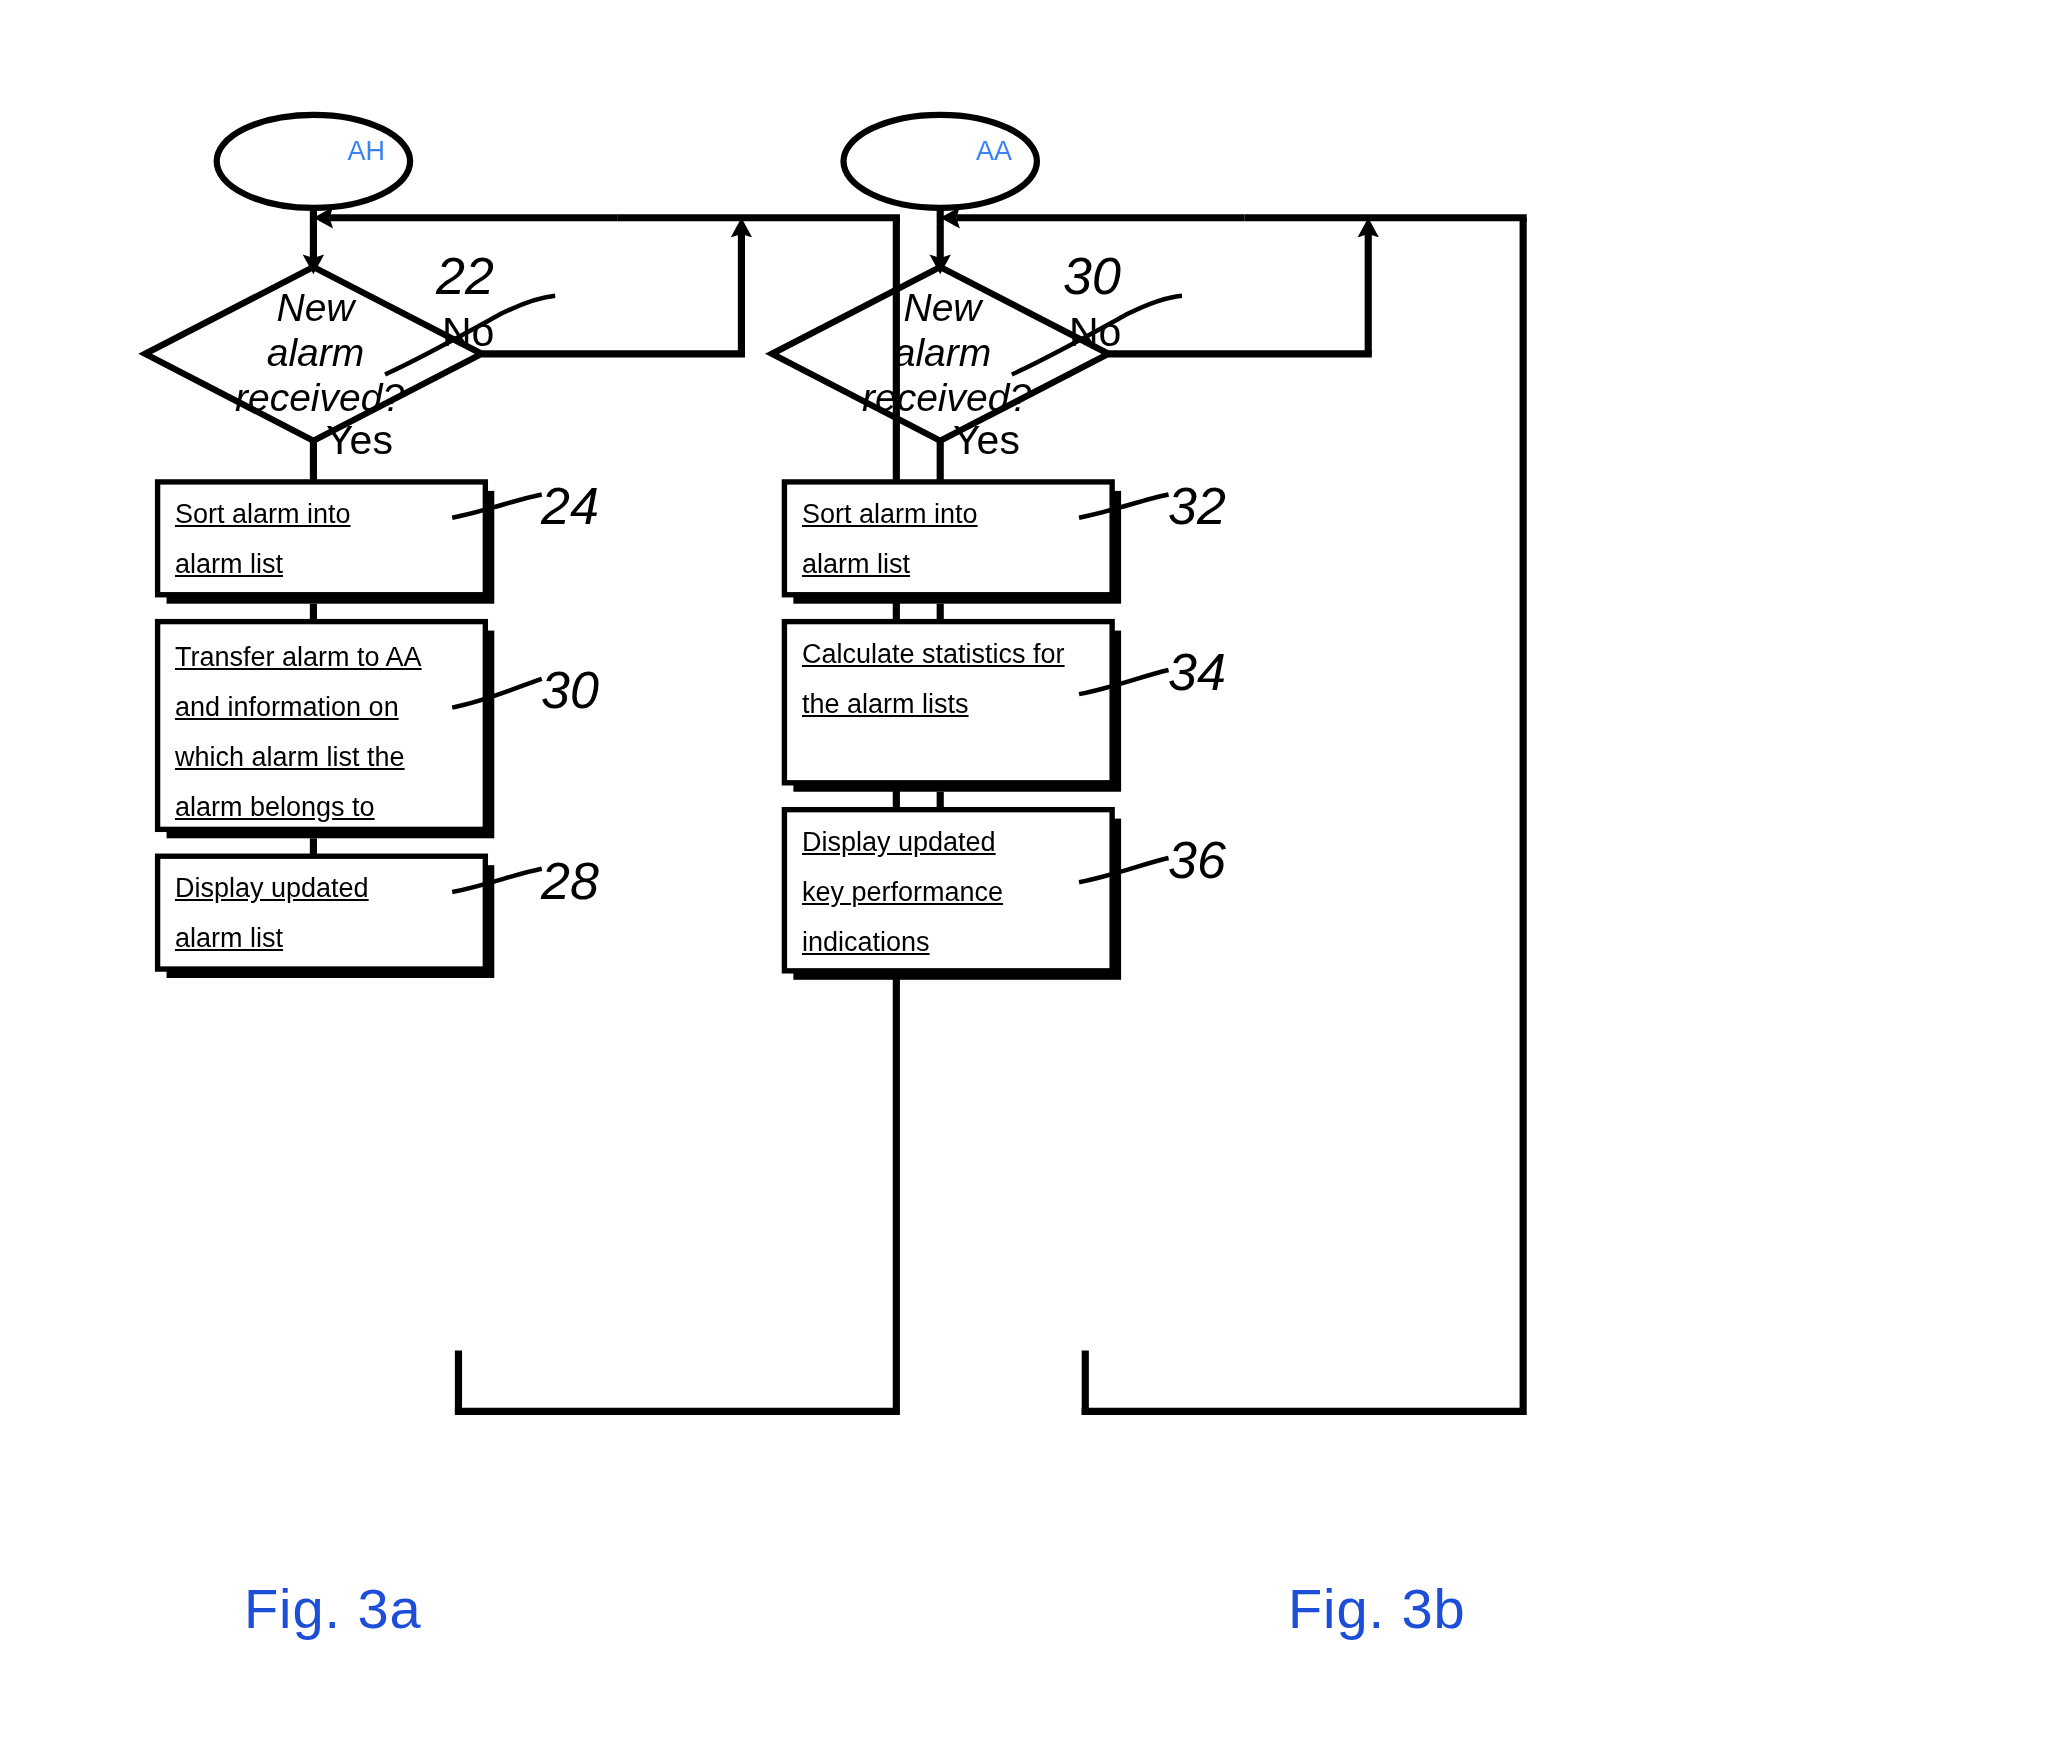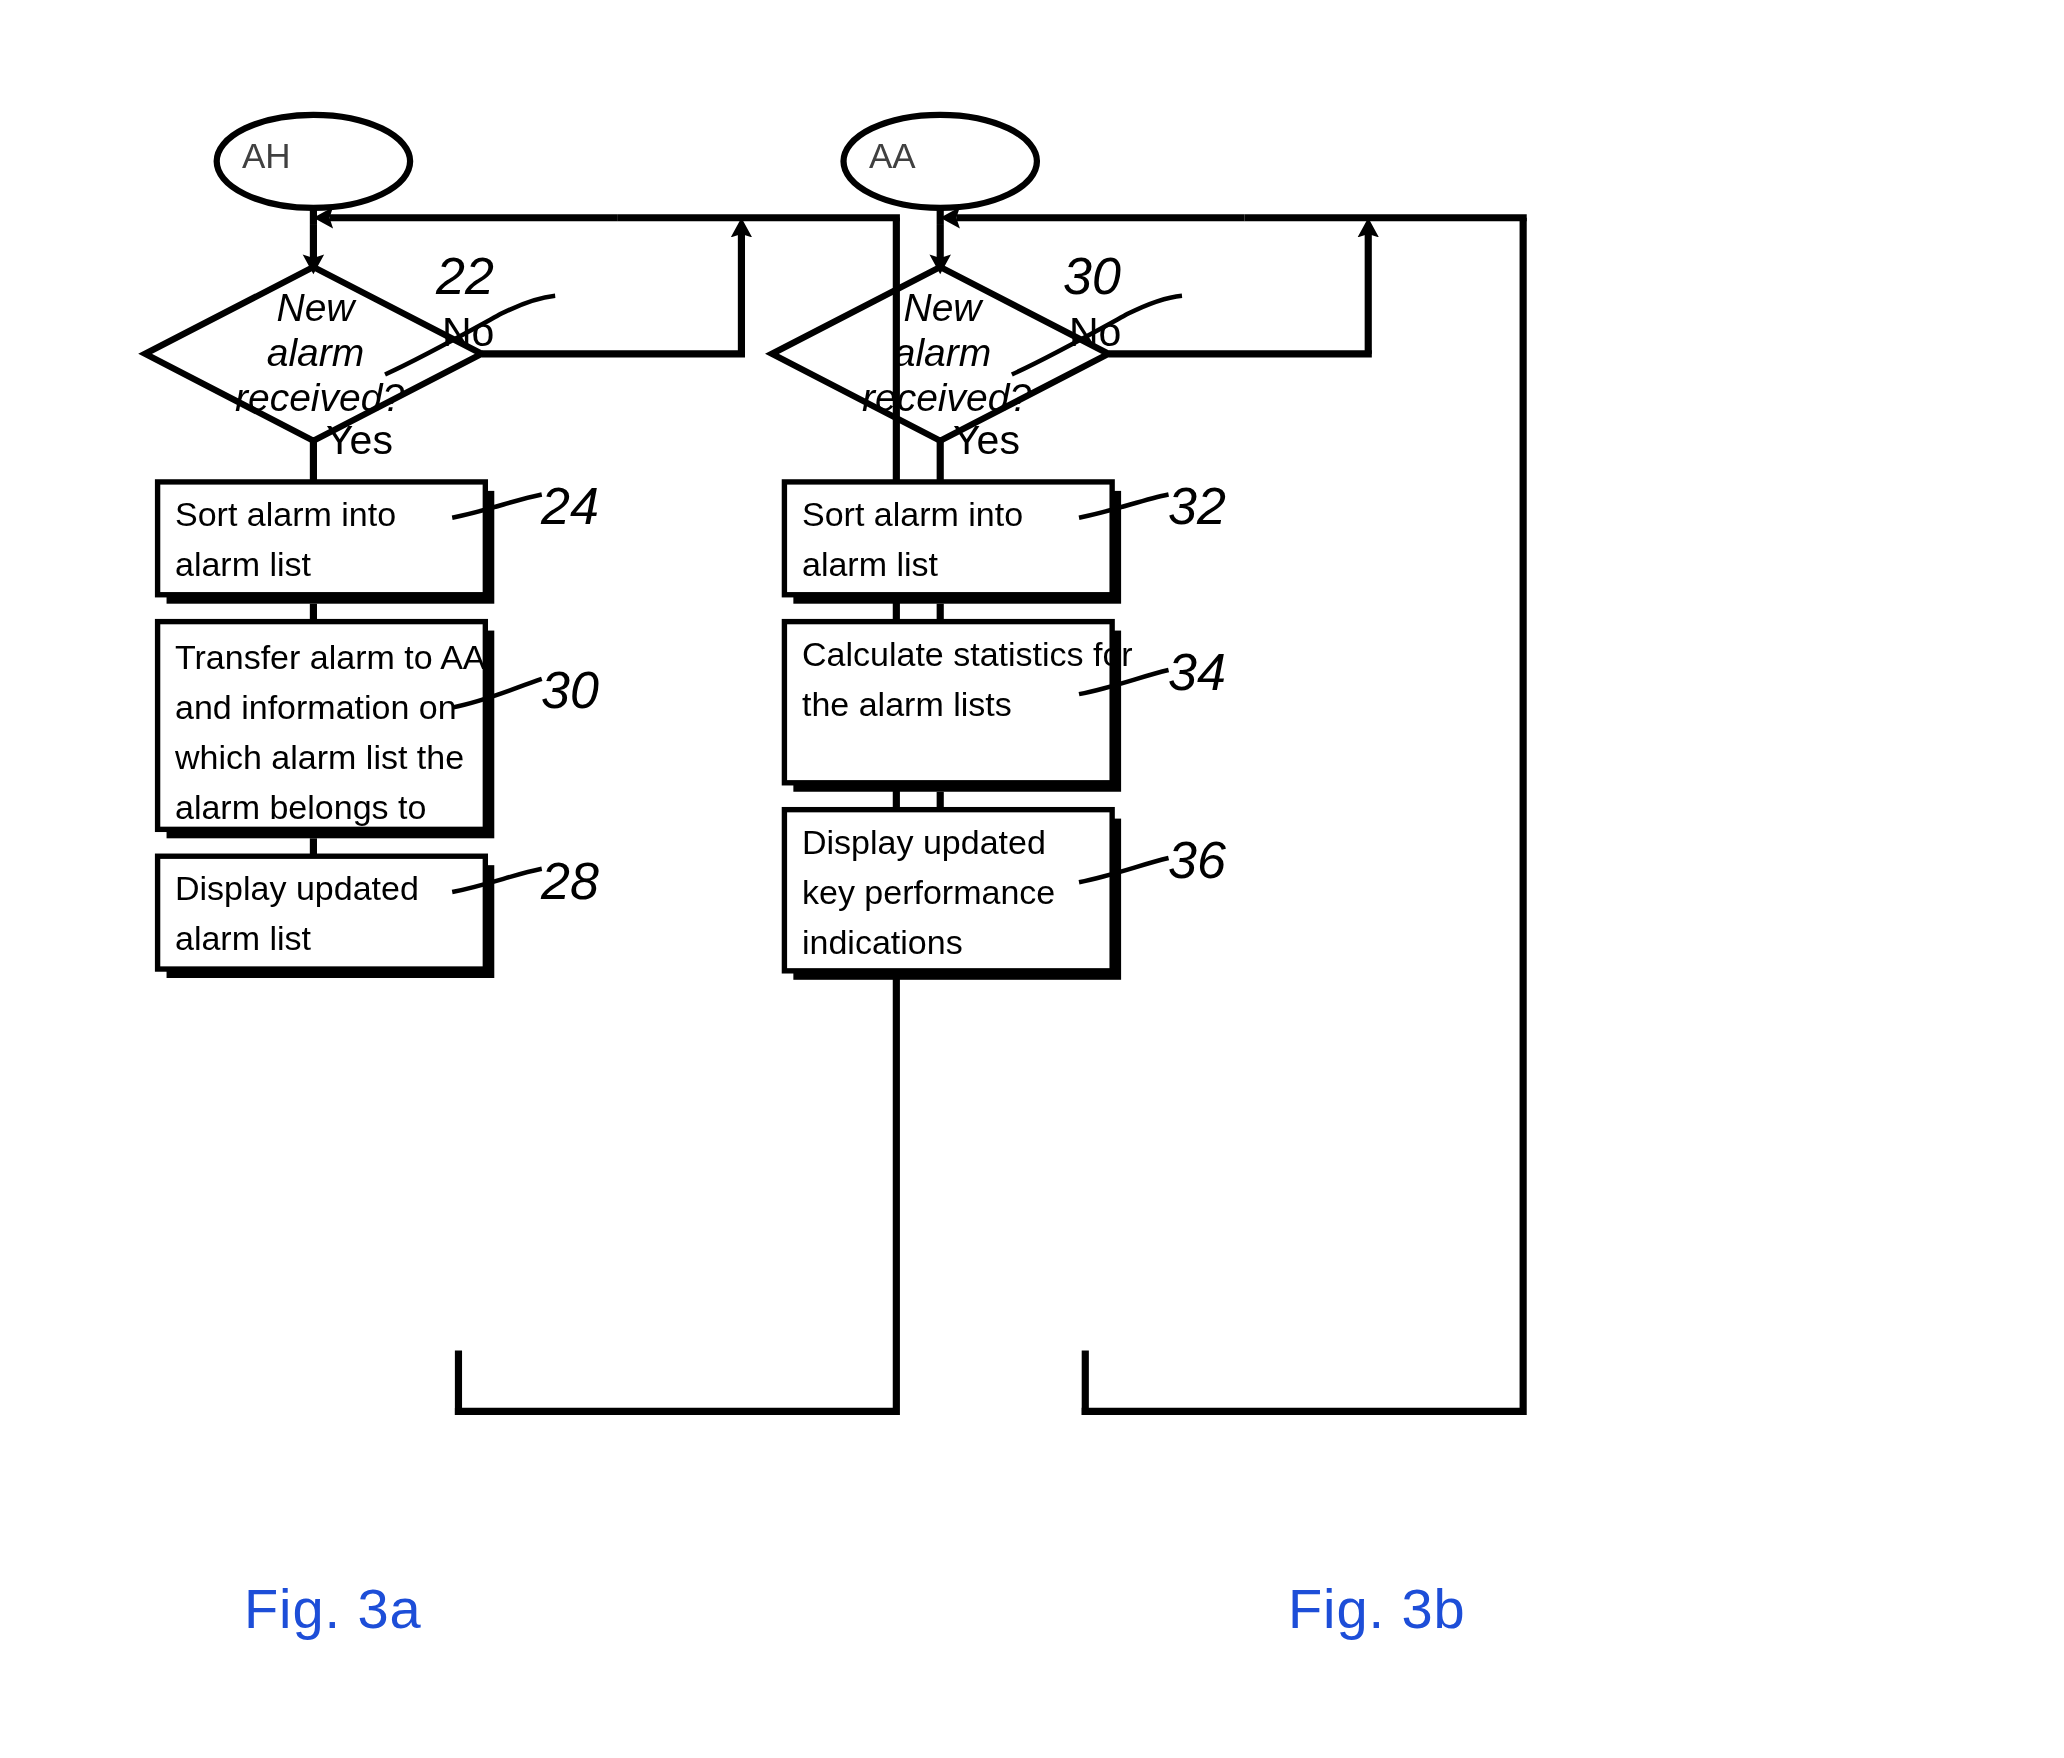--- a/index.html
+++ b/index.html
@@ -29,30 +29,31 @@
   }
   .fig-caption {
     position: absolute;
     font-size: 56px;
     letter-spacing: 0.9px;
     color: #1d4ed8;
     white-space: nowrap;
   }
   .node-text {
     position: absolute;
-    font-size: 34px;
+    font-size: 27px;
     line-height: 50px;
     color: #000;
     white-space: pre;
+    text-decoration: underline;
   }
   .oval-label {
     position: absolute;
-    font-size: 35px;
-    color: #404040;
-    text-align: left;
+    font-size: 27px;
+    color: #3b82f6;
+    text-align: right;
     white-space: nowrap;
   }
   .diamond-text {
     position: absolute;
     font-size: 39px;
     line-height: 45px;
     text-align: center;
     color: #000;
     white-space: pre;
     font-style: italic;

